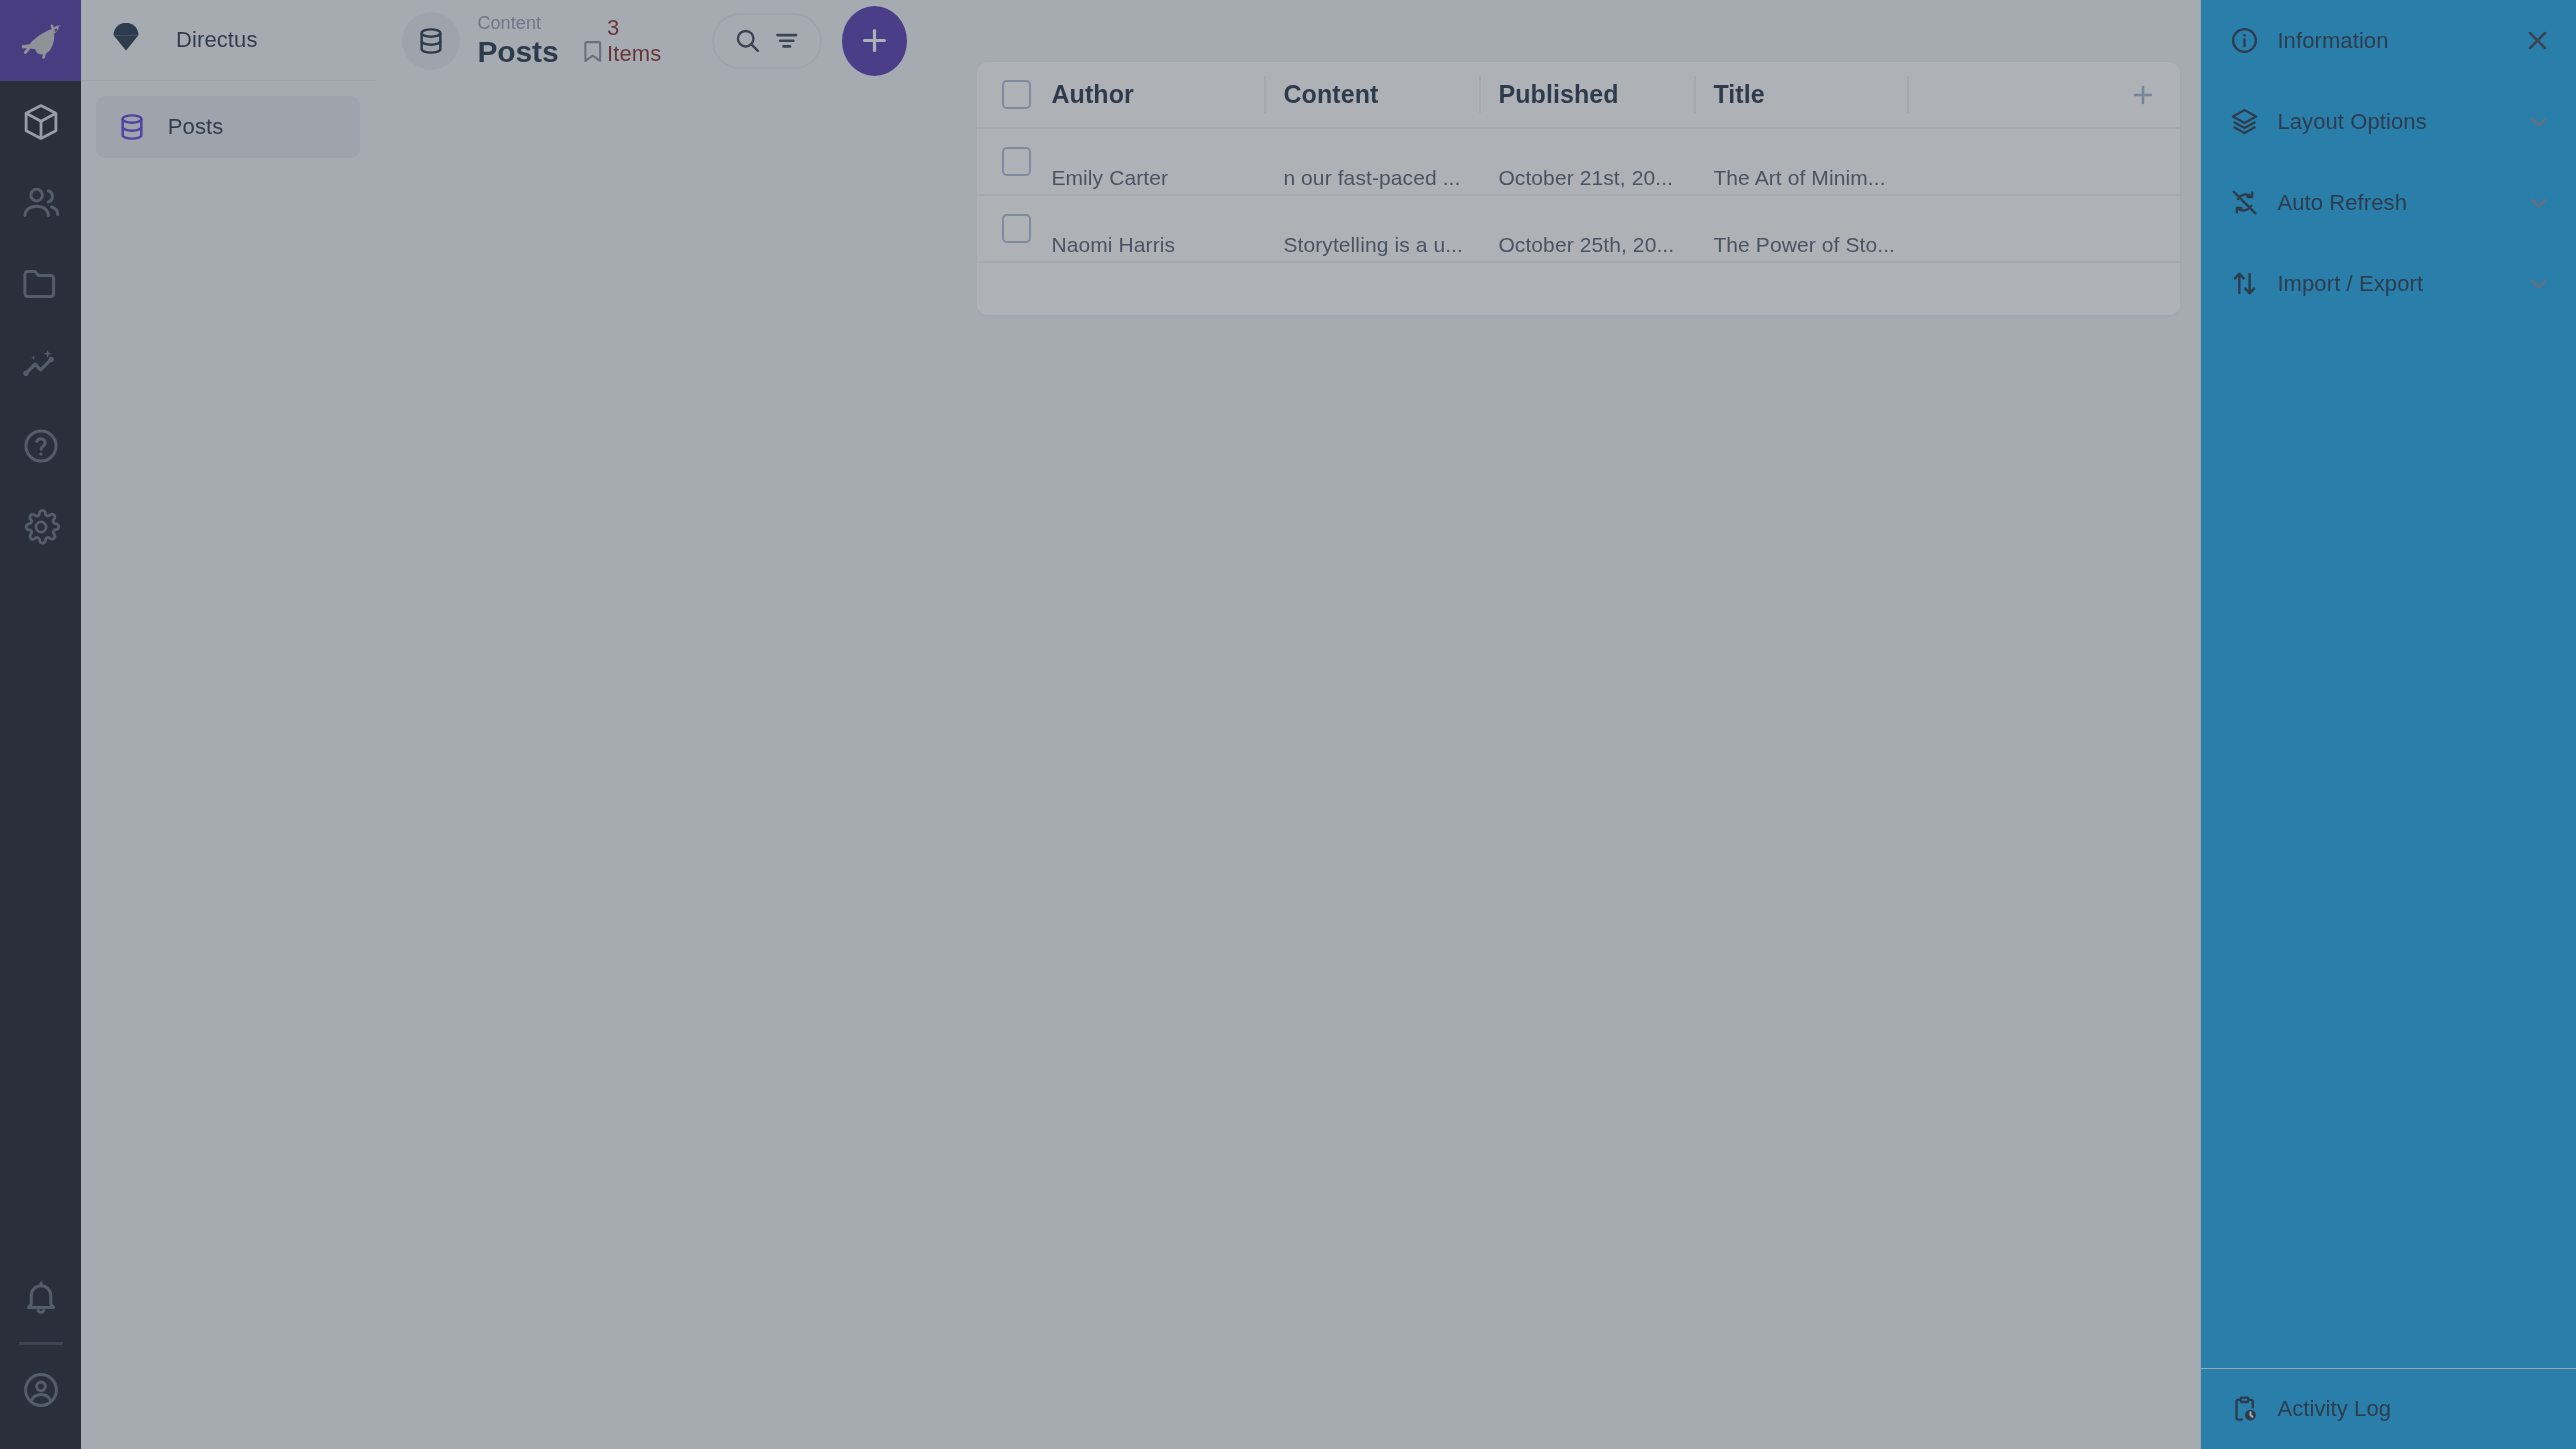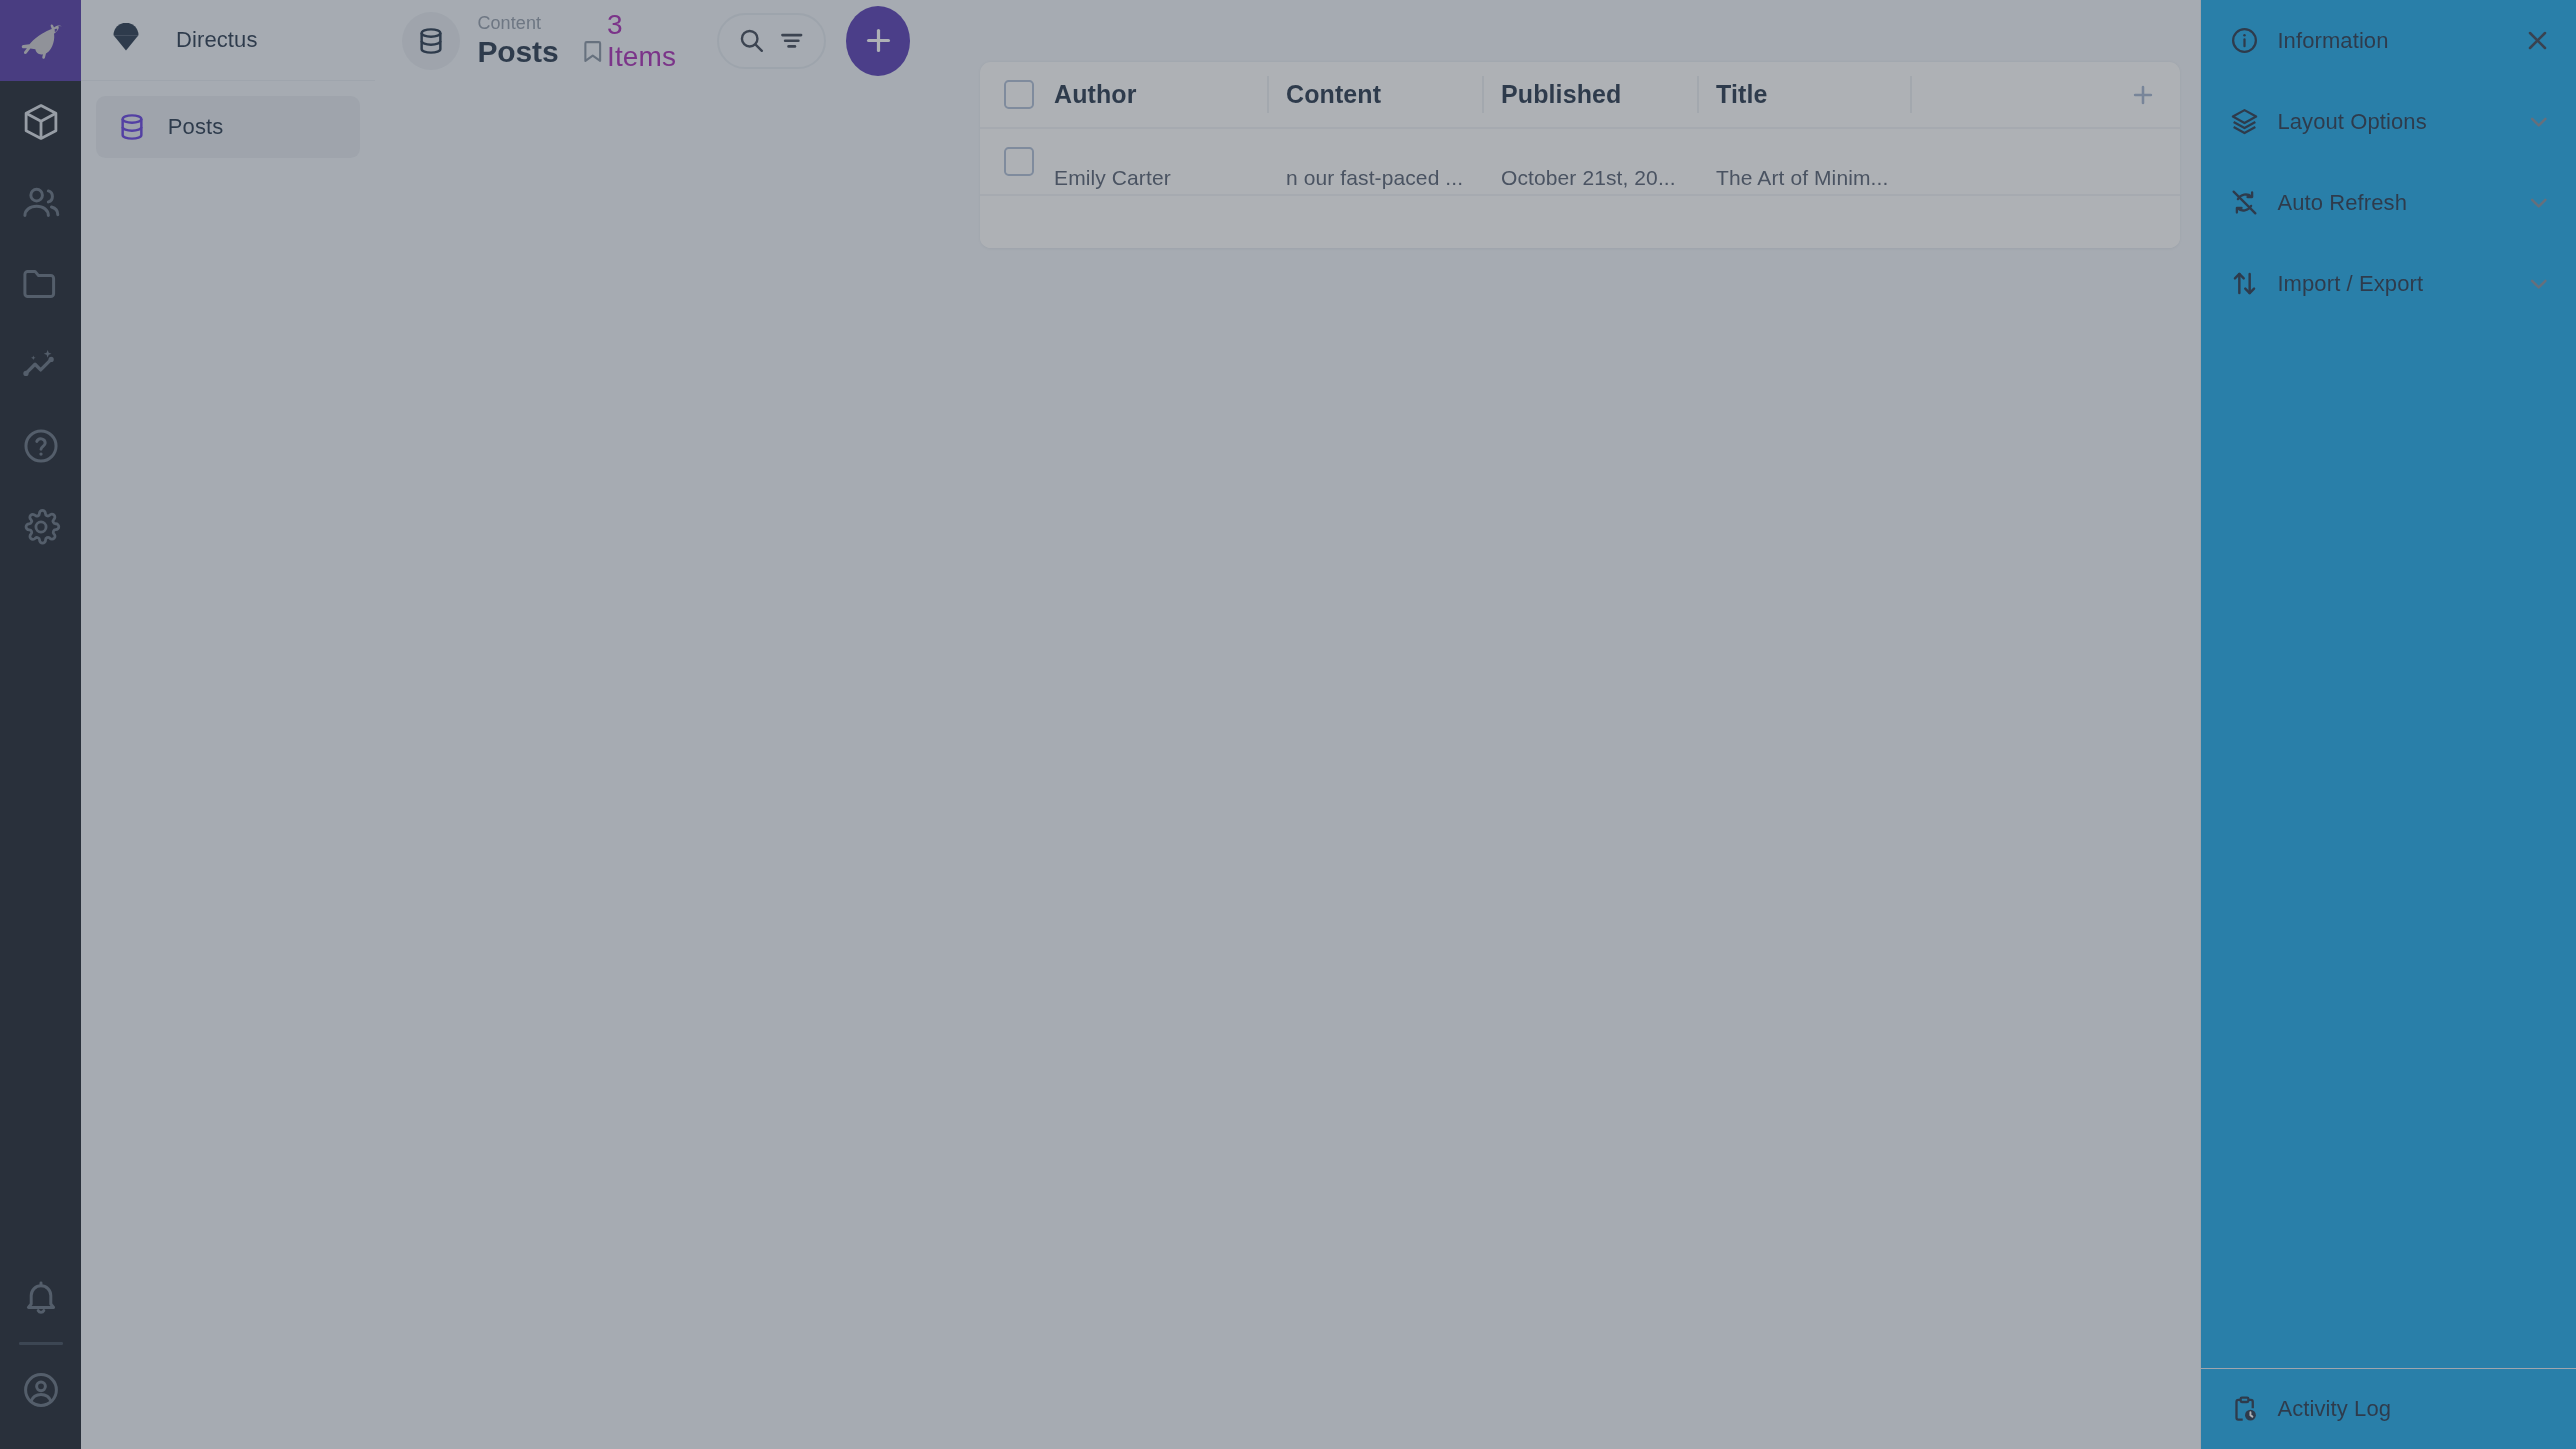--- a/index.html
+++ b/index.html
@@ -151,24 +151,24 @@
   }
   .hdr-bookmark svg { width: 29.5px; height: 29.5px; display: block; }
 
   .hdr-right {
     margin-left: auto;
     display: flex;
     align-items: center;
     gap: 20px;
   }
   .item-count {
-    font-size: 28px;
-    color: #a21caf;
+    font-size: 22px;
+    color: #7f1d1d;
     letter-spacing: 0.1px;
-    margin-right: 5px;
+    margin-right: 17px;
   }
   .search-pill {
     width: 119px;
     height: 56px;
     border-radius: 28px;
     border: 2px solid #e1e7ee;
     display: flex;
     align-items: center;
     justify-content: center;
     gap: 9.4px;
@@ -560,20 +560,38 @@
           </div>
           <div class="col col-published col-divider">
             <span class="td">October 21st, 20...</span>
           </div>
           <div class="col col-title col-divider">
             <span class="td">The Art of Minim...</span>
           </div>
           <div class="col col-rest col-divider"></div>
         </div>
 
+        <div class="tbl-row tbl-body-row">
+          <div class="cell-check">
+            <span class="cbox"></span>
+          </div>
+          <div class="col col-author">
+            <span class="td">Naomi Harris</span>
+          </div>
+          <div class="col col-content col-divider">
+            <span class="td">Storytelling is a u...</span>
+          </div>
+          <div class="col col-published col-divider">
+            <span class="td">October 25th, 20...</span>
+          </div>
+          <div class="col col-title col-divider">
+            <span class="td">The Power of Sto...</span>
+          </div>
+          <div class="col col-rest col-divider"></div>
+        </div>
 
 
         <div class="tbl-footer"></div>
       </div>
     </div>
   </div>
 
   <div class="rside">
 
     <div class="rside-top">

